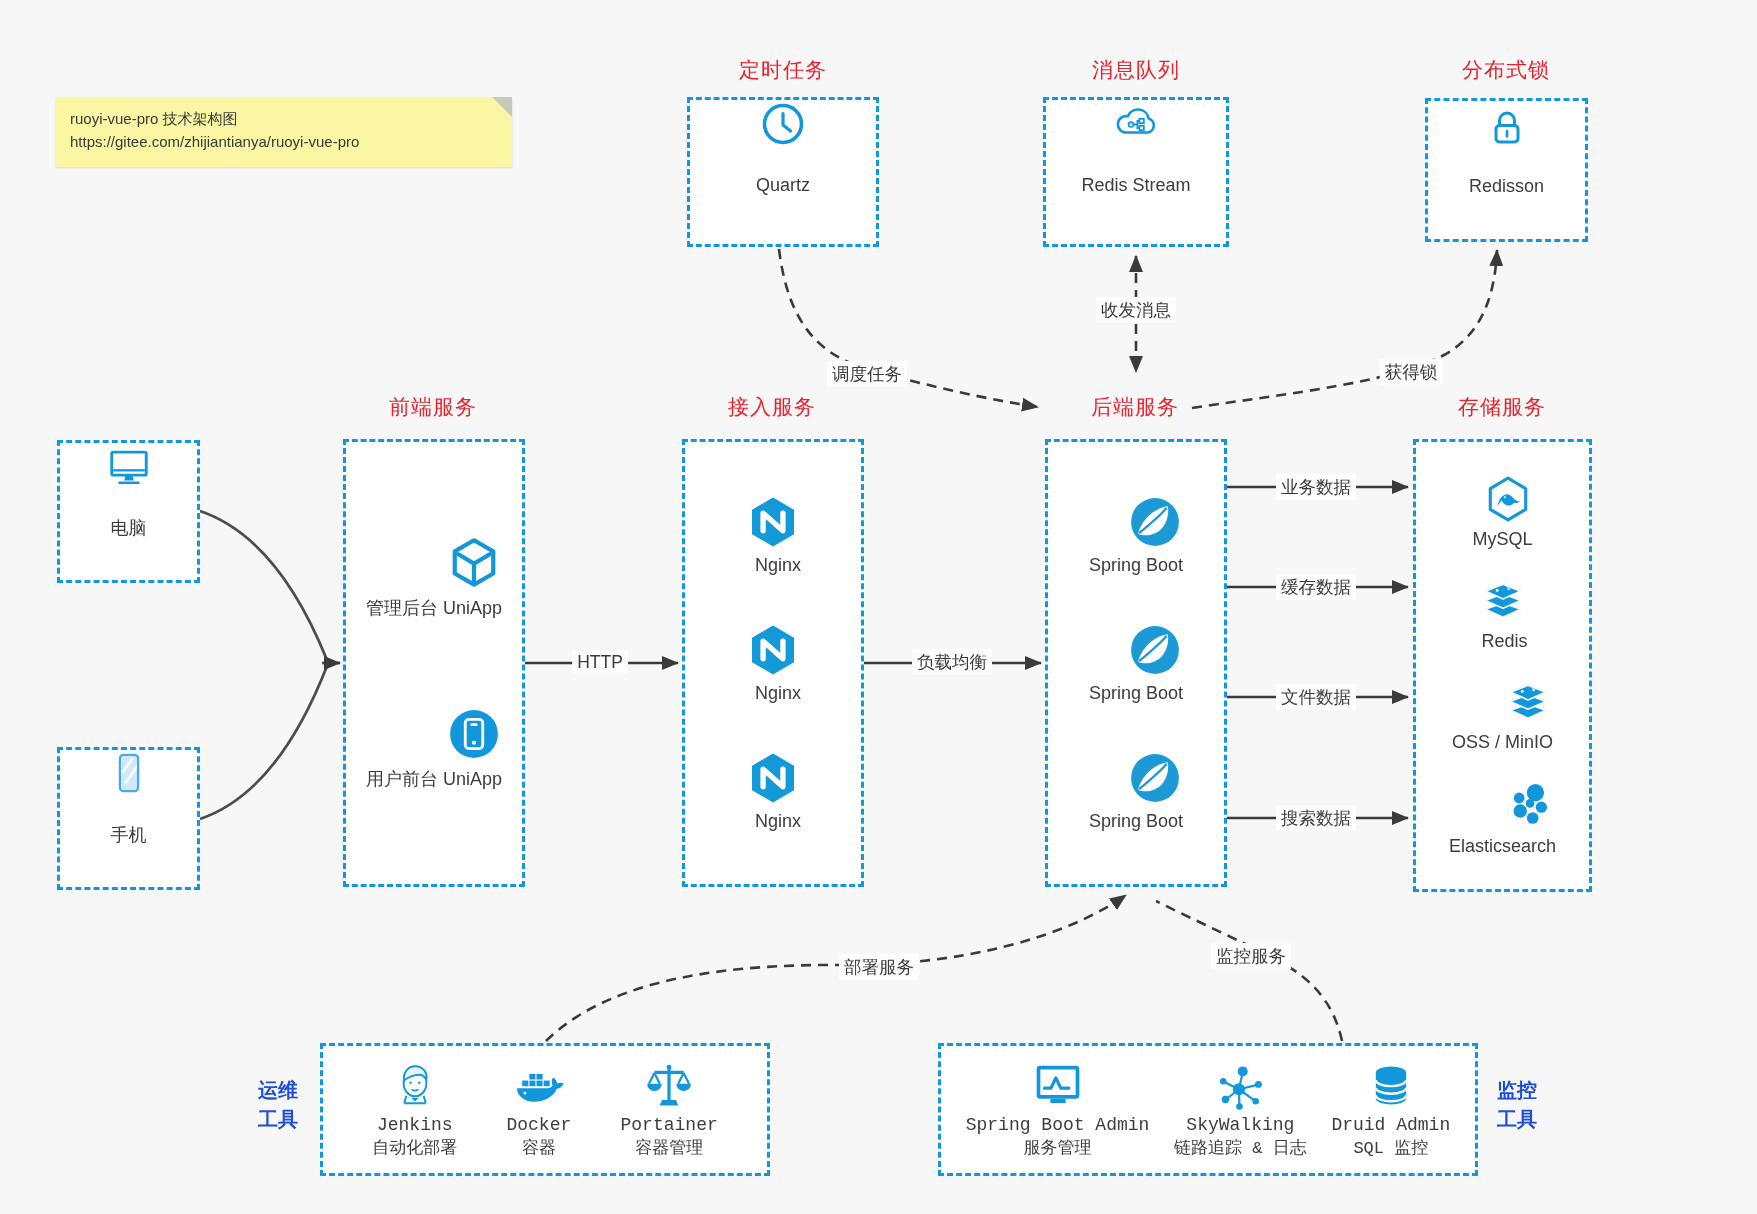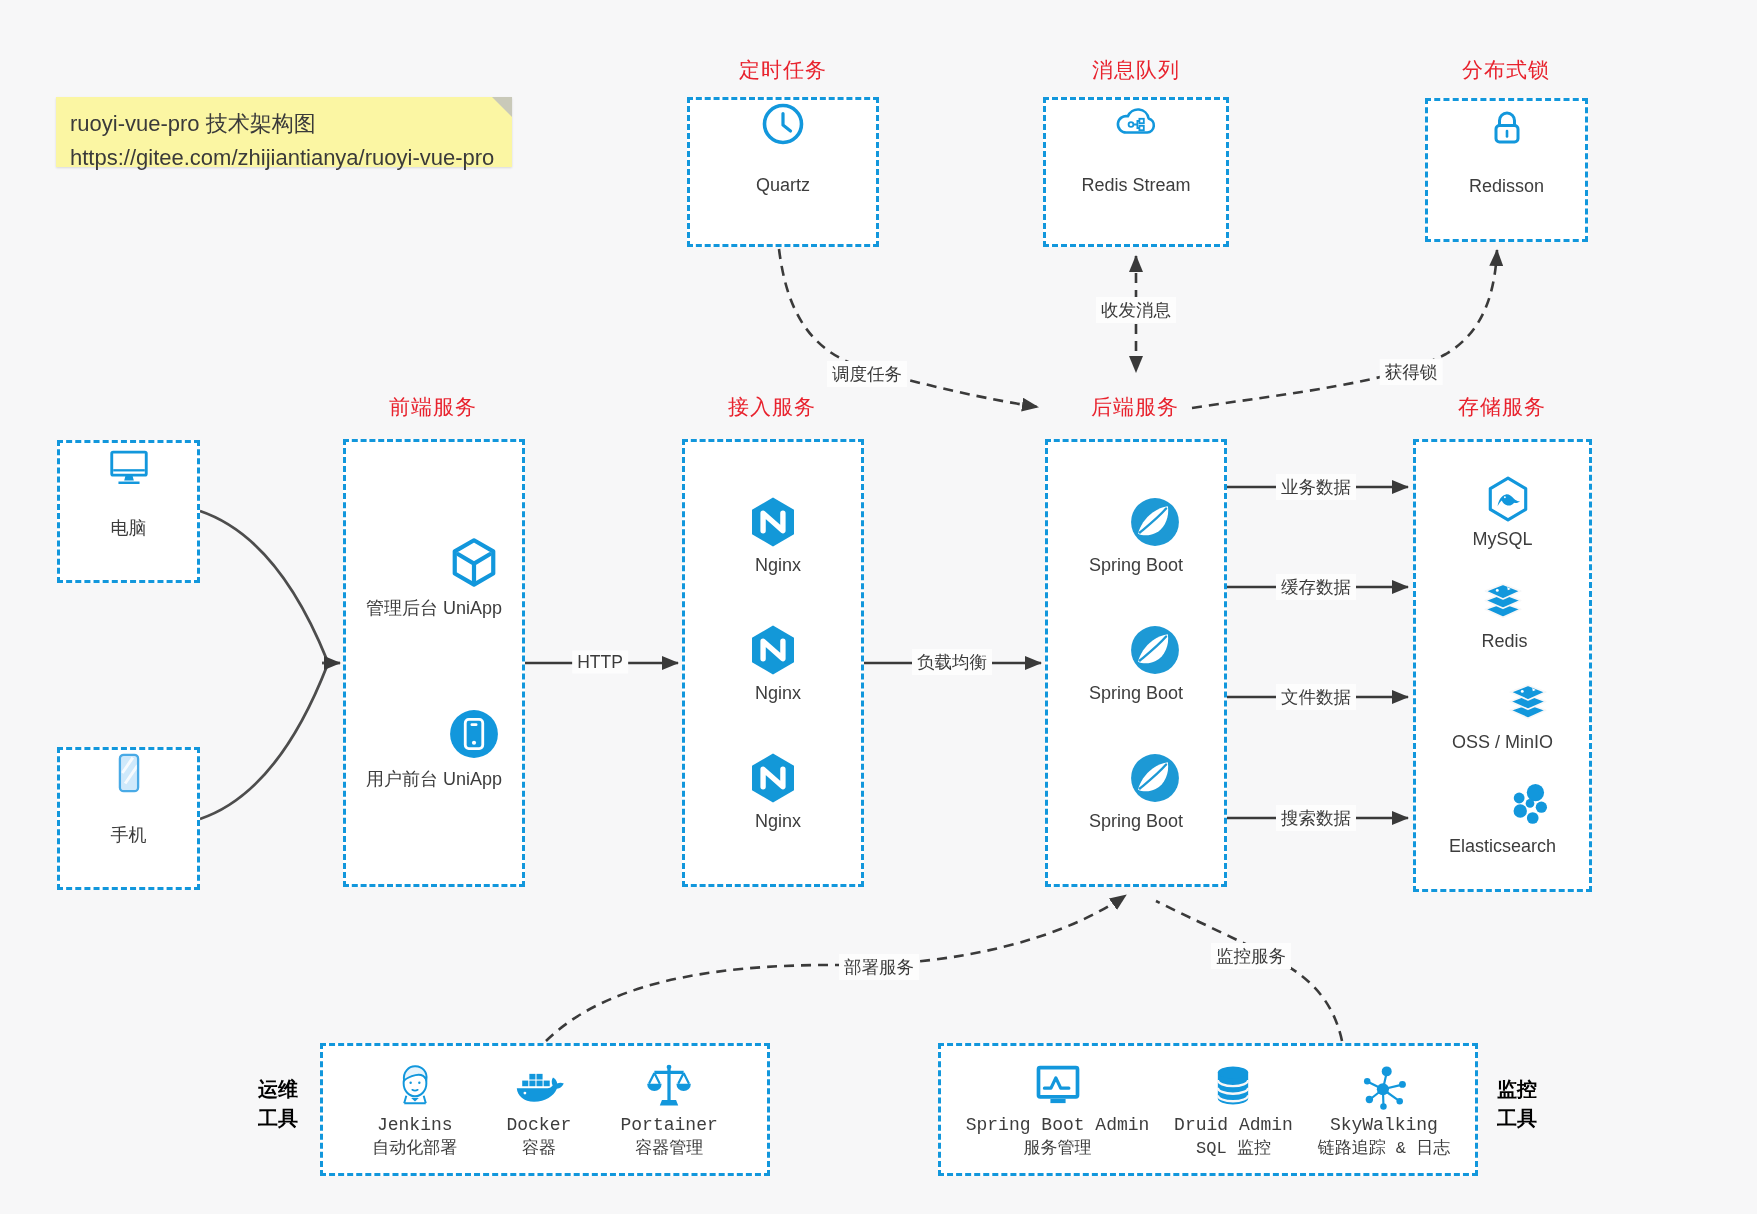--- a/index.html
+++ b/index.html
@@ -15,27 +15,27 @@
   .bitem{display:flex;flex-direction:column;align-items:center;gap:3px;}
   .item-label{font-size:18px;color:#3d3d3d;white-space:nowrap;}
   .bi-name{font-size:18px;color:#3d3d3d;white-space:nowrap;line-height:1.2;}
   .bi-desc{font-size:17px;color:#3d3d3d;white-space:nowrap;line-height:1.2;}
   .ic{display:block;}
   .ic svg{display:block;width:100%;height:100%;}
   .ic48{width:48px;height:48px}.ic46{width:46px;height:46px}
   .ic56{width:56px;height:56px}.ic50{width:50px;height:50px}.ic52{width:52px;height:52px}
   .col-title{position:absolute;z-index:3;font-size:21px;font-weight:normal;color:#e8222d;
              white-space:nowrap;transform:translate(-50%,-50%);letter-spacing:1px;}
-  .side-label{position:absolute;z-index:3;width:62px;font-size:20px;font-weight:bold;color:#000000;
-              text-align:center;line-height:29px;font-family:Liberation Mono, monospace;}
+  .side-label{position:absolute;z-index:3;width:62px;font-size:20px;font-weight:bold;color:#1d4ed8;
+              text-align:center;line-height:29px;}
   .edge-label{position:absolute;z-index:3;transform:translate(-50%,-50%);background:#fdfdfd;
               padding:1px 5px;font-size:17.5px;color:#3b3b3b;white-space:nowrap;}
   .note{position:absolute;left:56px;top:97px;width:456px;height:70px;z-index:3;
         background:#fbf6a3;box-sizing:border-box;padding:10px 0 0 14px;
-        font-size:22px;line-height:1.55;color:#3a3a3a;box-shadow:0 1px 2px rgba(0,0,0,.12);}
+        font-size:15px;line-height:1.55;color:#3a3a3a;box-shadow:0 1px 2px rgba(0,0,0,.12);}
   .note::after{content:"";position:absolute;top:0;right:0;width:0;height:0;
                border-top:20px solid #c9c9b9;border-left:20px solid transparent;}
 </style>
 </head>
 <body>
 
 <svg width="0" height="0" style="position:absolute">
   <defs>
     <symbol id="i-clock" viewBox="0 0 48 48">
       <circle cx="24" cy="24" r="18.5" fill="none" stroke="#1297dc" stroke-width="3.6"></circle>
@@ -409,34 +409,34 @@
           <svg viewBox="0 0 48 48">
             <use href="#i-sba"></use>
           </svg>
         </span>
       <div class="bi-name">Spring Boot Admin</div>
       <div class="bi-desc">服务管理</div>
     </div>
     <div class="bitem">
       <span class="ic ic52">
           <svg viewBox="0 0 48 48">
+            <use href="#i-sky"></use>
+          </svg>
+        </span>
+      <div class="bi-name">SkyWalking</div>
+      <div class="bi-desc">链路追踪 &amp; 日志</div>
+    </div>
+    <div class="bitem">
+      <span class="ic ic52">
+          <svg viewBox="0 0 48 48">
             <use href="#i-druid"></use>
           </svg>
         </span>
       <div class="bi-name">Druid Admin</div>
       <div class="bi-desc">SQL 监控</div>
-    </div>
-    <div class="bitem">
-      <span class="ic ic52">
-          <svg viewBox="0 0 48 48">
-            <use href="#i-sky"></use>
-          </svg>
-        </span>
-      <div class="bi-name">SkyWalking</div>
-      <div class="bi-desc">链路追踪 &amp; 日志</div>
     </div>
   </div>
   <div class="side-label" style="left:1486px;top:1076px">
     <div>监控</div>
     <div>工具</div>
   </div>
 
   <div class="edge-label" style="left:600px;top:662px">HTTP</div>
   <div class="edge-label" style="left:952px;top:662px">负载均衡</div>
   <div class="edge-label" style="left:1316px;top:487px">业务数据</div>

